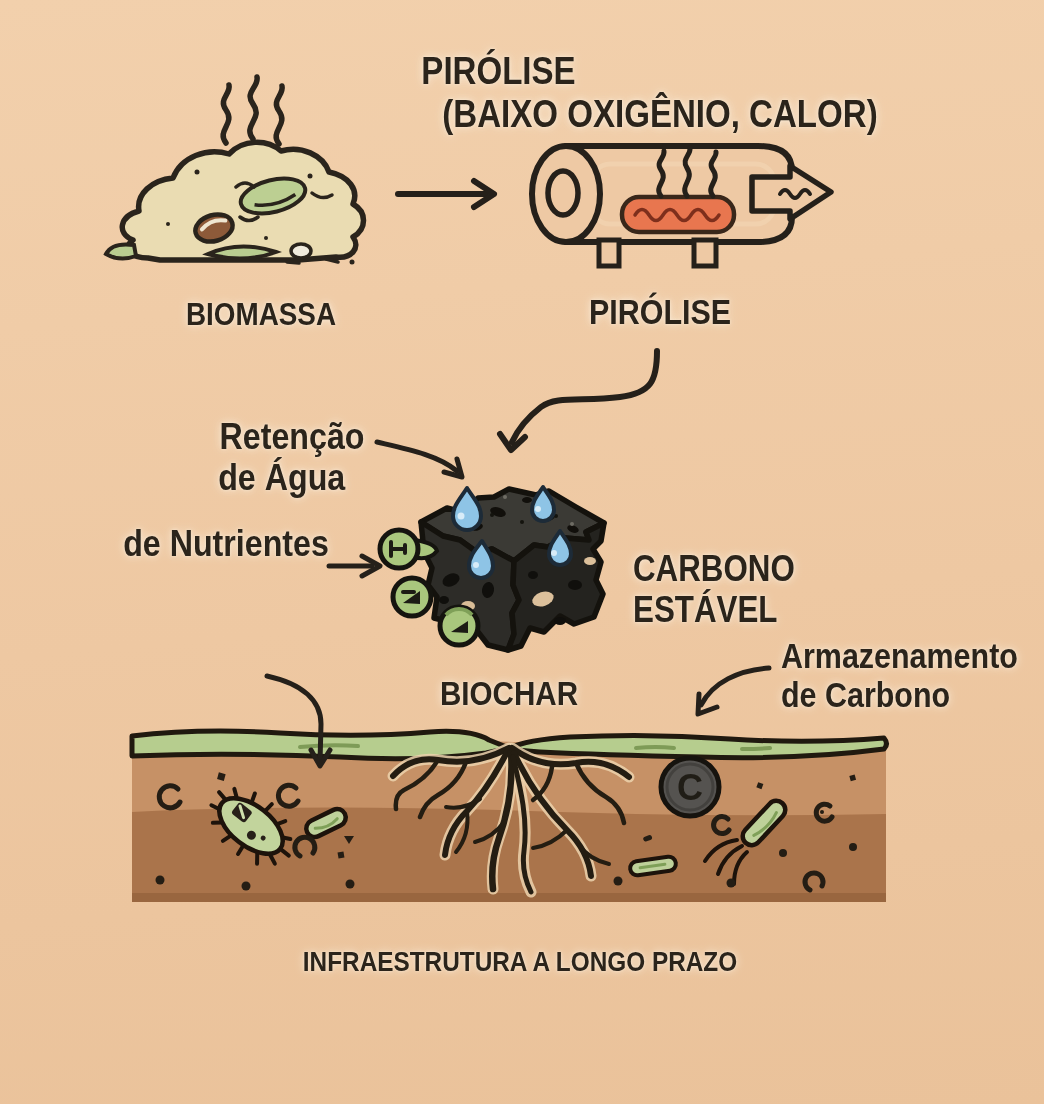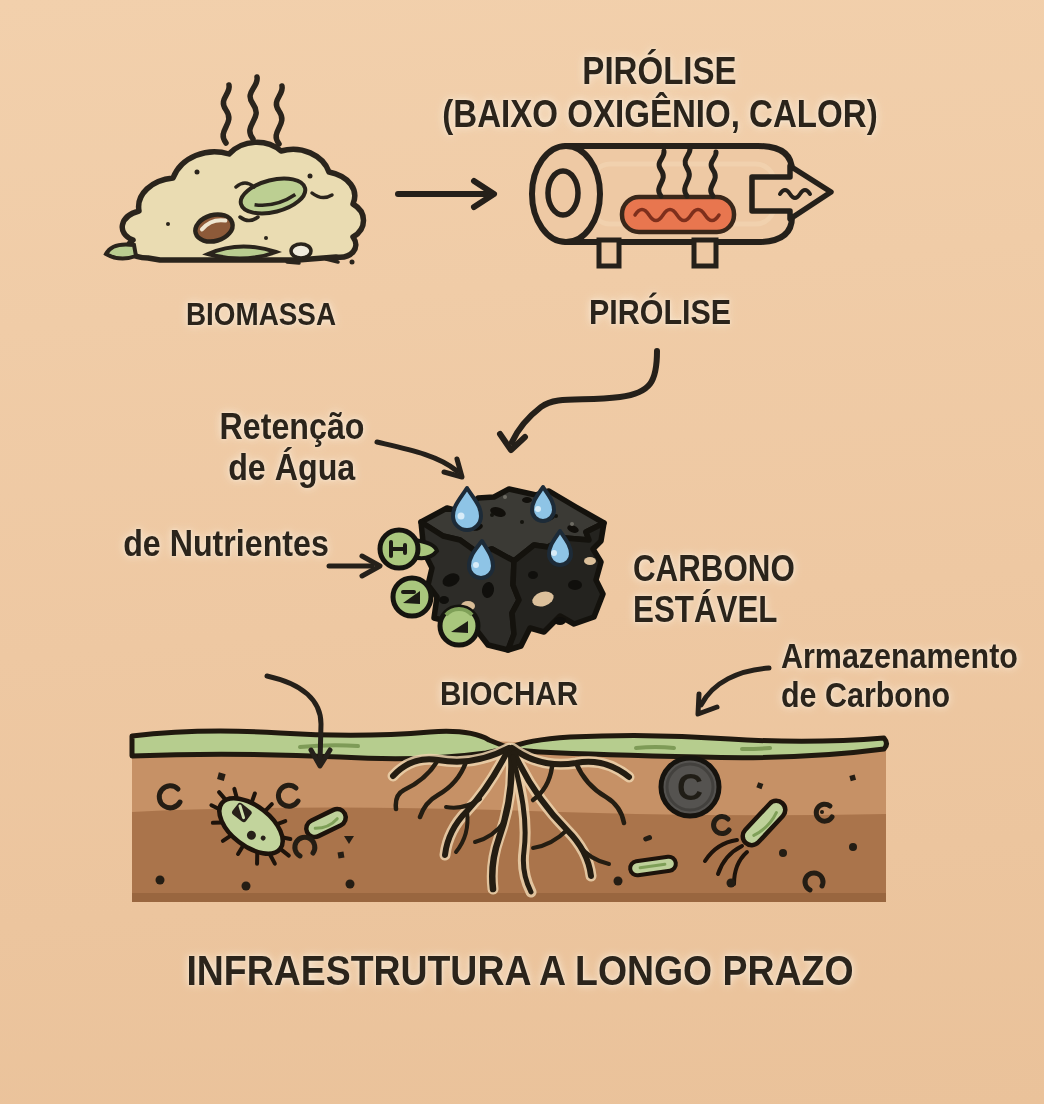--- a/index.html
+++ b/index.html
@@ -2,21 +2,21 @@
 <html style="--bg: #eec9a4; --ink: #2b241b; --grass: #b6cd8e; --grass-line: #7e9b57; --soil-top: #c69166; --soil-bottom: #aa744b; --soil-shadow: #99663f; --biomass: #eadcb2; --leaf-green: #bccf92; --seed-brown: #8d5a39; --heat-orange: #e8764f; --heat-wave: #7e2f1c; --char-top: #3b3a35; --char-left: #2d2c28; --char-right: #24231f; --droplet-blue: #8ec4e6; --nutrient-green: #a9c77d; --carbon-dot: #555350;"><head>
 <meta charset="utf-8">
 <style>
   html,body{margin:0;padding:0;}
   .canvas{position:relative;width:1044px;height:1104px;overflow:hidden;
     background:linear-gradient(175deg,#f2d0ac 0%,#eec8a2 55%,#eac29a 100%);
     font-family:"Liberation Sans",sans-serif;}
   .canvas svg{position:absolute;inset:0;}
   .lbl{position:absolute;font-weight:700;color:var(--ink,#2b241b);white-space:nowrap;
     text-shadow:0 0 10px rgba(250,240,224,.95),0 0 3px rgba(250,240,224,.7);}
-  .ctr{transform:translateX(-50%);text-align:center;}
+  .ctr{transform:translateX(-50%);text-align:left;}
   .cond{display:inline-block;transform:scaleX(.87);transform-origin:50% 0;}
   .leftal .cond{transform-origin:0 0;}
   .roots-glow path{stroke:#ecd2ad;fill:none;stroke-linecap:round;opacity:.85;}
   .roots-ink path{stroke:#241d12;fill:none;stroke-linecap:round;}
 </style>
 </head>
 <body>
 
 <div class="canvas">
 
@@ -294,21 +294,21 @@
 </div>
 
 <div class="lbl ctr" style="left:261px;top:296px;font-size:32px">
   <span class="cond">BIOMASSA</span>
 </div>
 
 <div class="lbl ctr" style="left:660px;top:292px;font-size:35px">
   <span class="cond">PIRÓLISE</span>
 </div>
 
-<div class="lbl ctr" style="left:292px;top:406px;font-size:37px;line-height:41px">
+<div class="lbl ctr" style="left:292px;top:416px;font-size:37px;line-height:41px">
   <div><span class="cond">Retenção</span></div>
   <div><span class="cond">de Água</span></div>
 </div>
 
 <div class="lbl ctr" style="left:226px;top:523px;font-size:37px;line-height:42px">
   <div><span class="cond">de Nutrientes</span></div>
 </div>
 
 <div class="lbl leftal" style="left:633px;top:548px;font-size:36px;line-height:41px">
   <div><span class="cond">CARBONO</span></div>
@@ -318,17 +318,17 @@
 <div class="lbl ctr" style="left:509px;top:674px;font-size:34px">
   <span class="cond">BIOCHAR</span>
 </div>
 
 
 <div class="lbl leftal" style="left:781px;top:636px;font-size:35px;line-height:39px">
   <div><span class="cond">Armazenamento</span></div>
   <div><span class="cond">de Carbono</span></div>
 </div>
 
-<div class="lbl ctr" style="left:520px;top:946px;font-size:43px">
+<div class="lbl ctr" style="left:520px;top:946px;font-size:28px">
   <span class="cond">INFRAESTRUTURA A LONGO PRAZO</span>
 </div>
 
 </div>
 
 </body></html>

